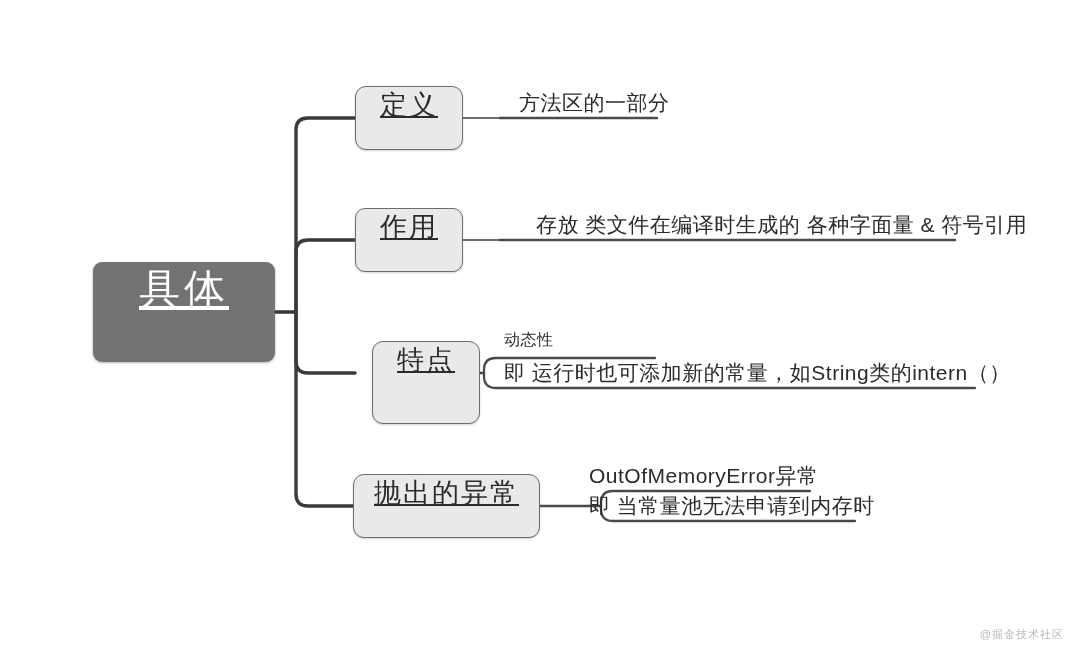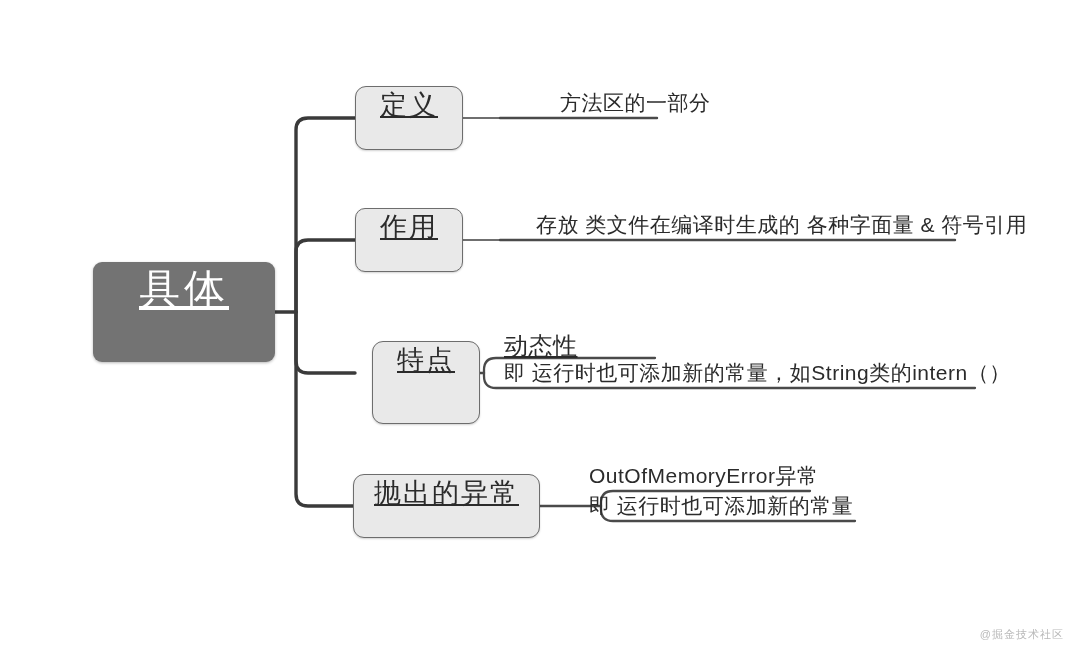--- a/index.html
+++ b/index.html
@@ -61,21 +61,21 @@
   .n-feature { left: 372px; top: 341px; width: 108px; height: 83px; }
   .n-ex      { left: 353px; top: 474px; width: 187px; height: 64px; }
 
   .leaf {
     position: absolute;
     color: #2b2b2b;
     font-size: 21px;
     letter-spacing: 0.5px;
     white-space: nowrap;
   }
-  .leaf-sm { font-size: 24px; text-decoration: underline; }
+  .leaf-sm { font-size: 16px; }
 
   .wm {
     position: absolute;
     right: 16px;
     bottom: 10px;
     font-size: 11px;
     color: #b9b9b9;
     letter-spacing: 1px;
     white-space: nowrap;
   }
@@ -120,27 +120,27 @@
   </div>
 
   <div class="node node-branch n-feature">
     <span>特点</span>
   </div>
 
   <div class="node node-branch n-ex">
     <span>抛出的异常</span>
   </div>
 
-  <div class="leaf" style="left:560px; top:89px;">方法区的一部分</div>
+  <div class="leaf" style="left:519px; top:89px;">方法区的一部分</div>
 
   <div class="leaf" style="left:536px; top:211px;">存放 类文件在编译时生成的 各种字面量 &amp; 符号引用</div>
 
   <div class="leaf leaf-sm" style="left:504px; top:330px;">动态性</div>
 
   <div class="leaf" style="left:504px; top:359px;">即 运行时也可添加新的常量，如String类的intern（）</div>
 
   <div class="leaf" style="left:589px; top:462px;">OutOfMemoryError异常</div>
 
-  <div class="leaf" style="left:589px; top:492px;">即 运行时也可添加新的常量</div>
+  <div class="leaf" style="left:589px; top:492px;">即 当常量池无法申请到内存时</div>
 
   <div class="wm">@掘金技术社区</div>
 
 </div>
 
 </body></html>

